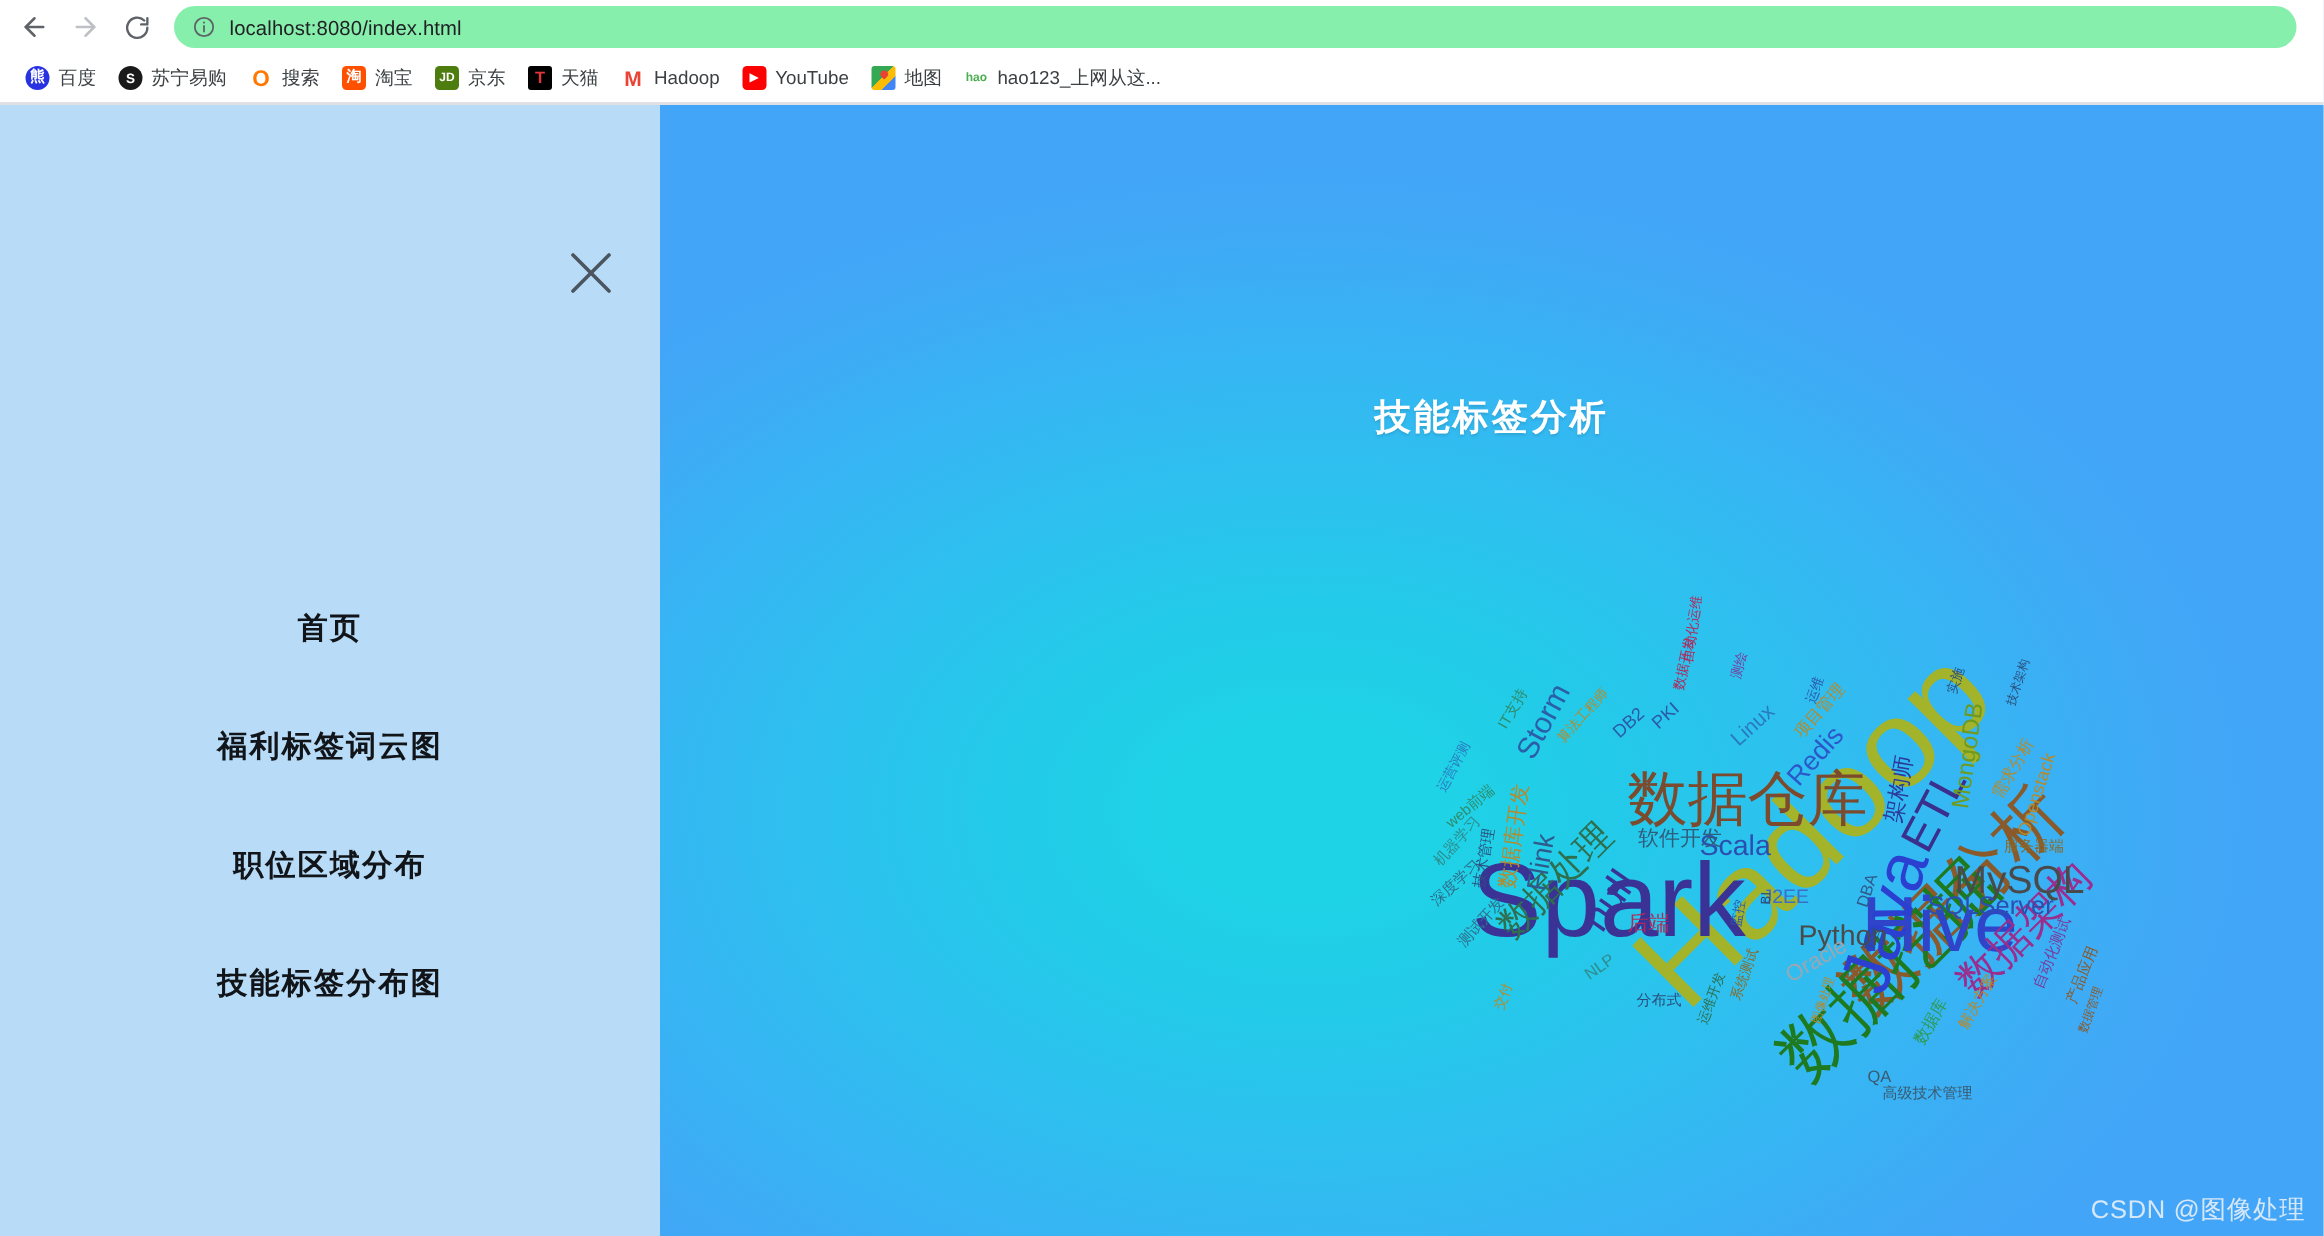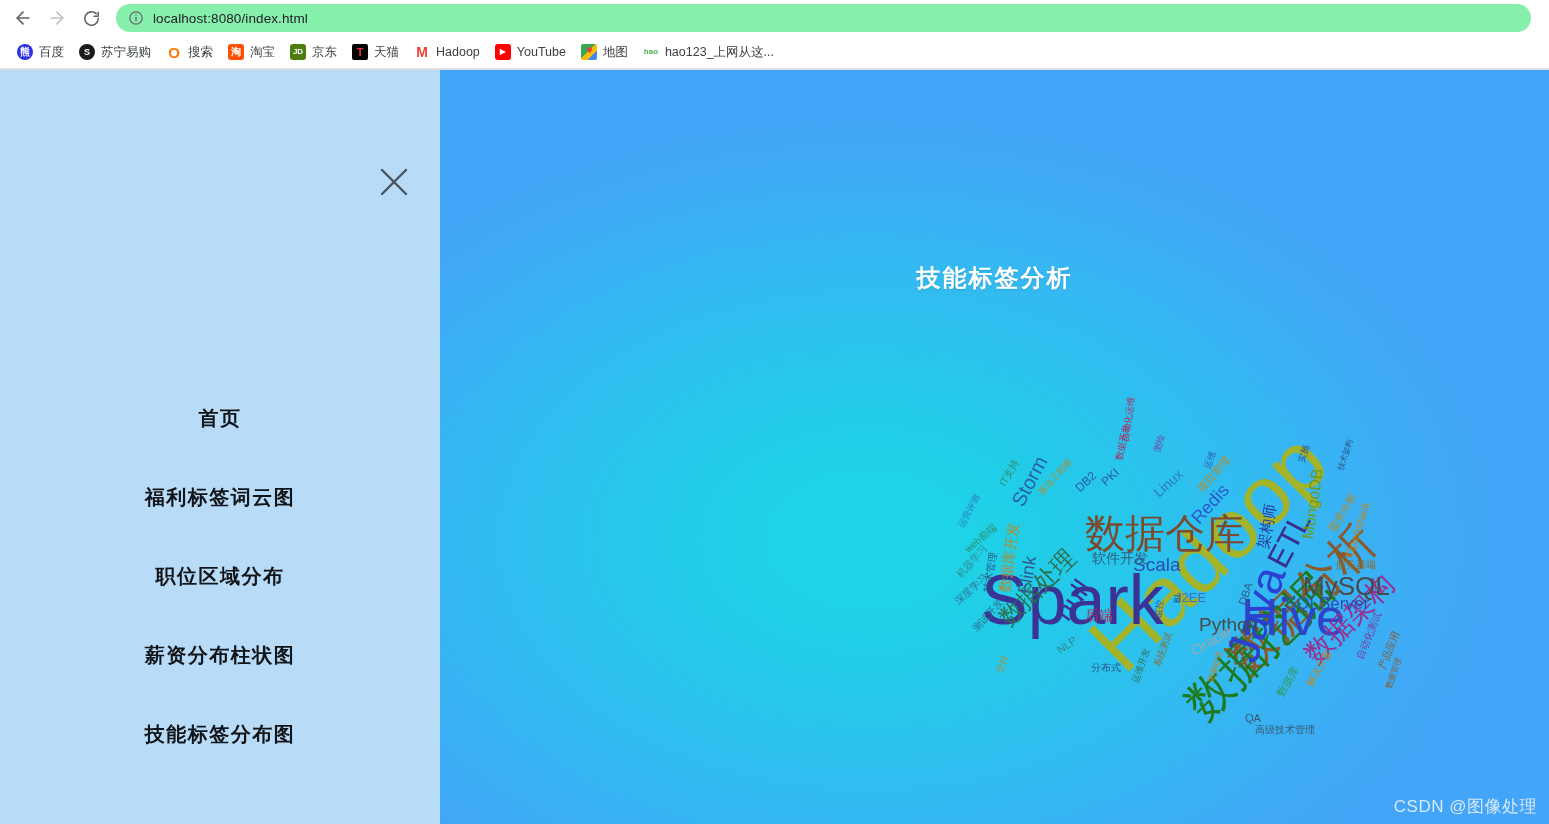--- a/index.html
+++ b/index.html
@@ -248,21 +248,20 @@
         <line x1="8" y1="8" x2="32" y2="32"></line>
         <line x1="32" y1="8" x2="8" y2="32"></line>
       </svg>
     </div>
 
     <nav id="sidebar-menu">
 
     <a class="menu-item">首页</a>
         <a class="menu-item">福利标签词云图</a>
         <a class="menu-item">职位区域分布</a>
-        <a class="menu-item">薪资分布柱状图</a>
         <a class="menu-item">技能标签分布图</a>
       </nav>
   </div>
 
   <div id="main-panel">
 
     <div id="chart-title">技能标签分析</div>
 
     <div id="wordcloud">
 

